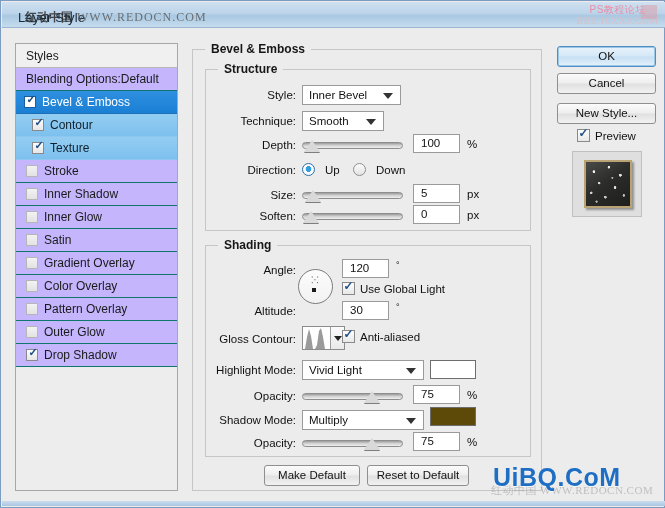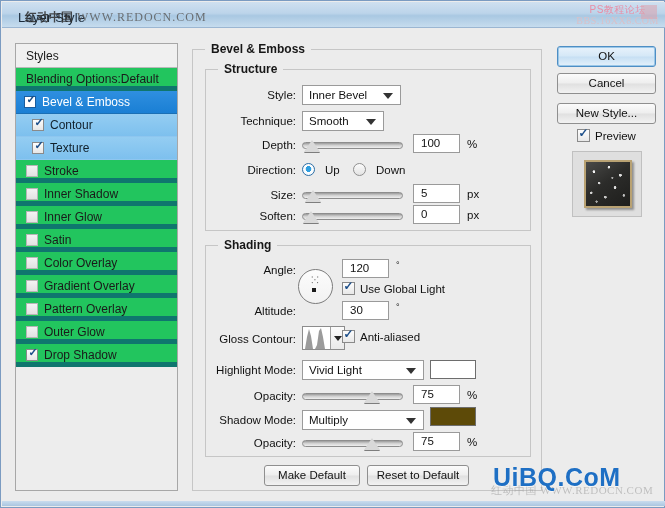--- a/index.html
+++ b/index.html
@@ -102,22 +102,22 @@
     color: #1a1a1a;
     background: #f0f0f0;
     border-bottom: 1px solid #b9b9b9;
     box-sizing: border-box;
   }
   .styles-list { padding: 0; margin: 0; }
   .style-row {
     position: relative;
     height: 23px;
     line-height: 23px;
-    border-bottom: 5px solid #0f766e;
-    background: #22c55e;
+    border-bottom: 1px solid #0f766e;
+    background: #c4b5fd;
     font-size: 12px;
     color: #1a1a1a;
     padding-left: 8px;
     box-sizing: border-box;
     white-space: nowrap;
     overflow: hidden;
   }
   .style-row.plain { padding-left: 10px; }
   .style-row.sel {
     background: linear-gradient(to bottom,#2f8fe0,#1a7fd4);
@@ -480,22 +480,22 @@
       <div class="styles-header">Styles</div>
       <div class="styles-list" id="styles-list">
           <div class="style-row plain"><span>Blending Options:Default</span></div>
           <div class="style-row sel"><span class="cb on"></span><span>Bevel &amp; Emboss</span></div>
           <div class="style-row subsel"><span class="cb on"></span><span>Contour</span></div>
           <div class="style-row subsel"><span class="cb on"></span><span>Texture</span></div>
           <div class="style-row plain dim"><span class="cb"></span><span>Stroke</span></div>
           <div class="style-row plain dim"><span class="cb"></span><span>Inner Shadow</span></div>
           <div class="style-row plain dim"><span class="cb"></span><span>Inner Glow</span></div>
           <div class="style-row plain dim"><span class="cb"></span><span>Satin</span></div>
+          <div class="style-row plain dim"><span class="cb"></span><span>Gradient Overlay</span></div>
           <div class="style-row plain dim"><span class="cb"></span><span>Color Overlay</span></div>
-          <div class="style-row plain dim"><span class="cb"></span><span>Gradient Overlay</span></div>
           <div class="style-row plain dim"><span class="cb"></span><span>Pattern Overlay</span></div>
           <div class="style-row plain dim"><span class="cb"></span><span>Outer Glow</span></div>
           <div class="style-row plain"><span class="cb on"></span><span>Drop Shadow</span></div>
         </div>
     </div>
 
     <div class="group" id="grp-bevel">
       <div class="legend">Bevel &amp; Emboss</div>
     </div>
 

